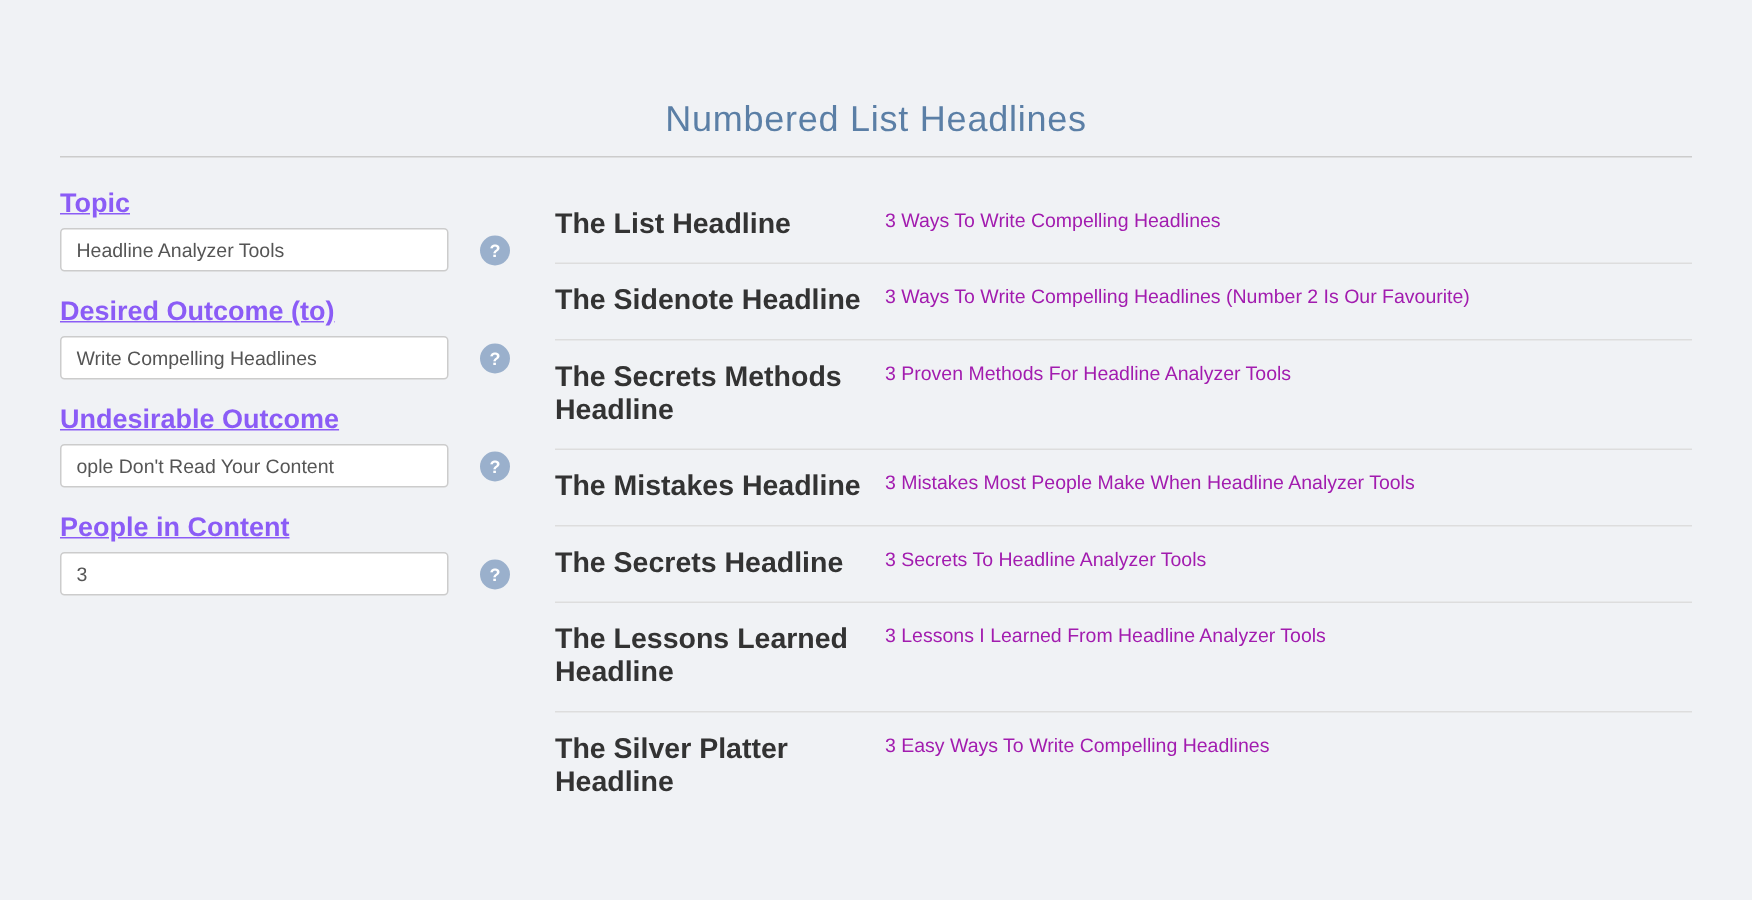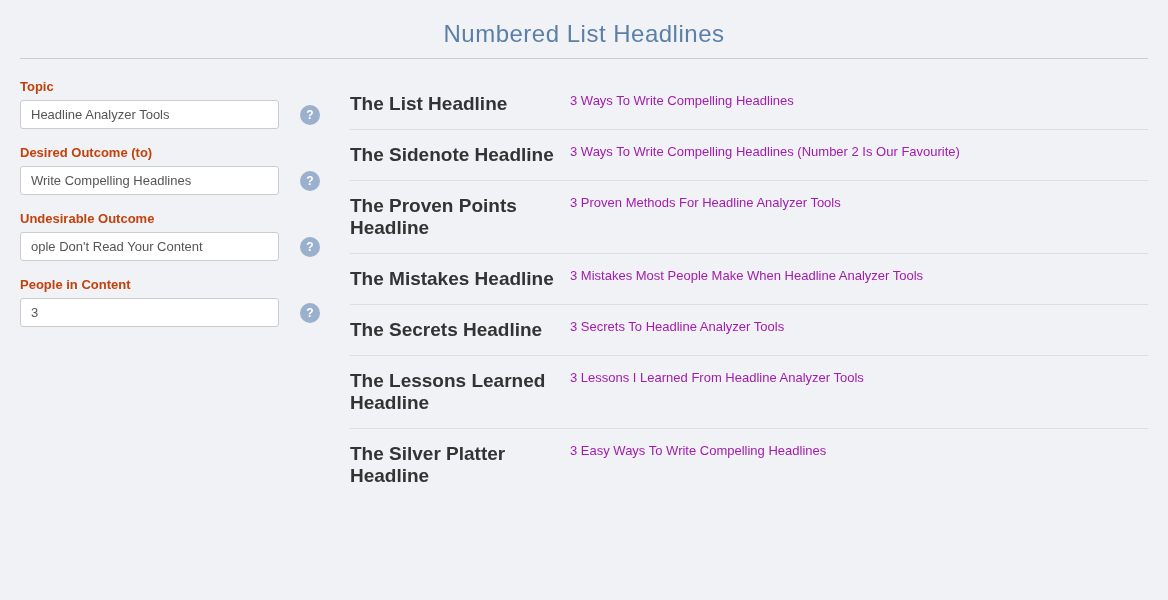--- a/index.html
+++ b/index.html
@@ -13,21 +13,22 @@
       font-family: 'Segoe UI', Arial, sans-serif;
       font-size: 14px;
       color: #333;
       min-height: 600px;
       width: 1168px;
     }
 
     .page-container {
       display: flex;
       flex-direction: column;
-      padding: 20px 20px;
+      padding: 20px 40px;
+      margin-top: 46px;
     }
 
     .page-title {
       text-align: center;
       font-size: 24px;
       font-weight: 300;
       color: #5b7fa6;
       margin-bottom: 10px;
       letter-spacing: 0.5px;
     }
@@ -52,23 +53,24 @@
       gap: 16px;
     }
 
     .field-group {
       display: flex;
       flex-direction: column;
       gap: 6px;
     }
 
     .field-label {
-      font-size: 13px;
+      font-size: 18px;
       font-weight: 600;
-      color: #c2410c;
+      color: #8b5cf6;
+      text-decoration: underline;
     }
 
     .field-row {
       display: flex;
       align-items: center;
       gap: 21px;
     }
 
     .field-input {
       flex: 1;
@@ -185,21 +187,21 @@
         <tbody id="headline-tbody">
         <tr class="headline-row">
               <td class="headline-type">The List Headline</td>
               <td class="headline-value"><a href="#">3 Ways To Write Compelling Headlines</a></td>
             </tr>
             <tr class="headline-row">
               <td class="headline-type">The Sidenote Headline</td>
               <td class="headline-value"><a href="#">3 Ways To Write Compelling Headlines (Number 2 Is Our Favourite)</a></td>
             </tr>
             <tr class="headline-row">
-              <td class="headline-type">The Proven Points Headline</td>
+              <td class="headline-type">The Secrets Methods Headline</td>
               <td class="headline-value"><a href="#">3 Proven Methods For Headline Analyzer Tools</a></td>
             </tr>
             <tr class="headline-row">
               <td class="headline-type">The Mistakes Headline</td>
               <td class="headline-value"><a href="#">3 Mistakes Most People Make When Headline Analyzer Tools</a></td>
             </tr>
             <tr class="headline-row">
               <td class="headline-type">The Secrets Headline</td>
               <td class="headline-value"><a href="#">3 Secrets To Headline Analyzer Tools</a></td>
             </tr>

